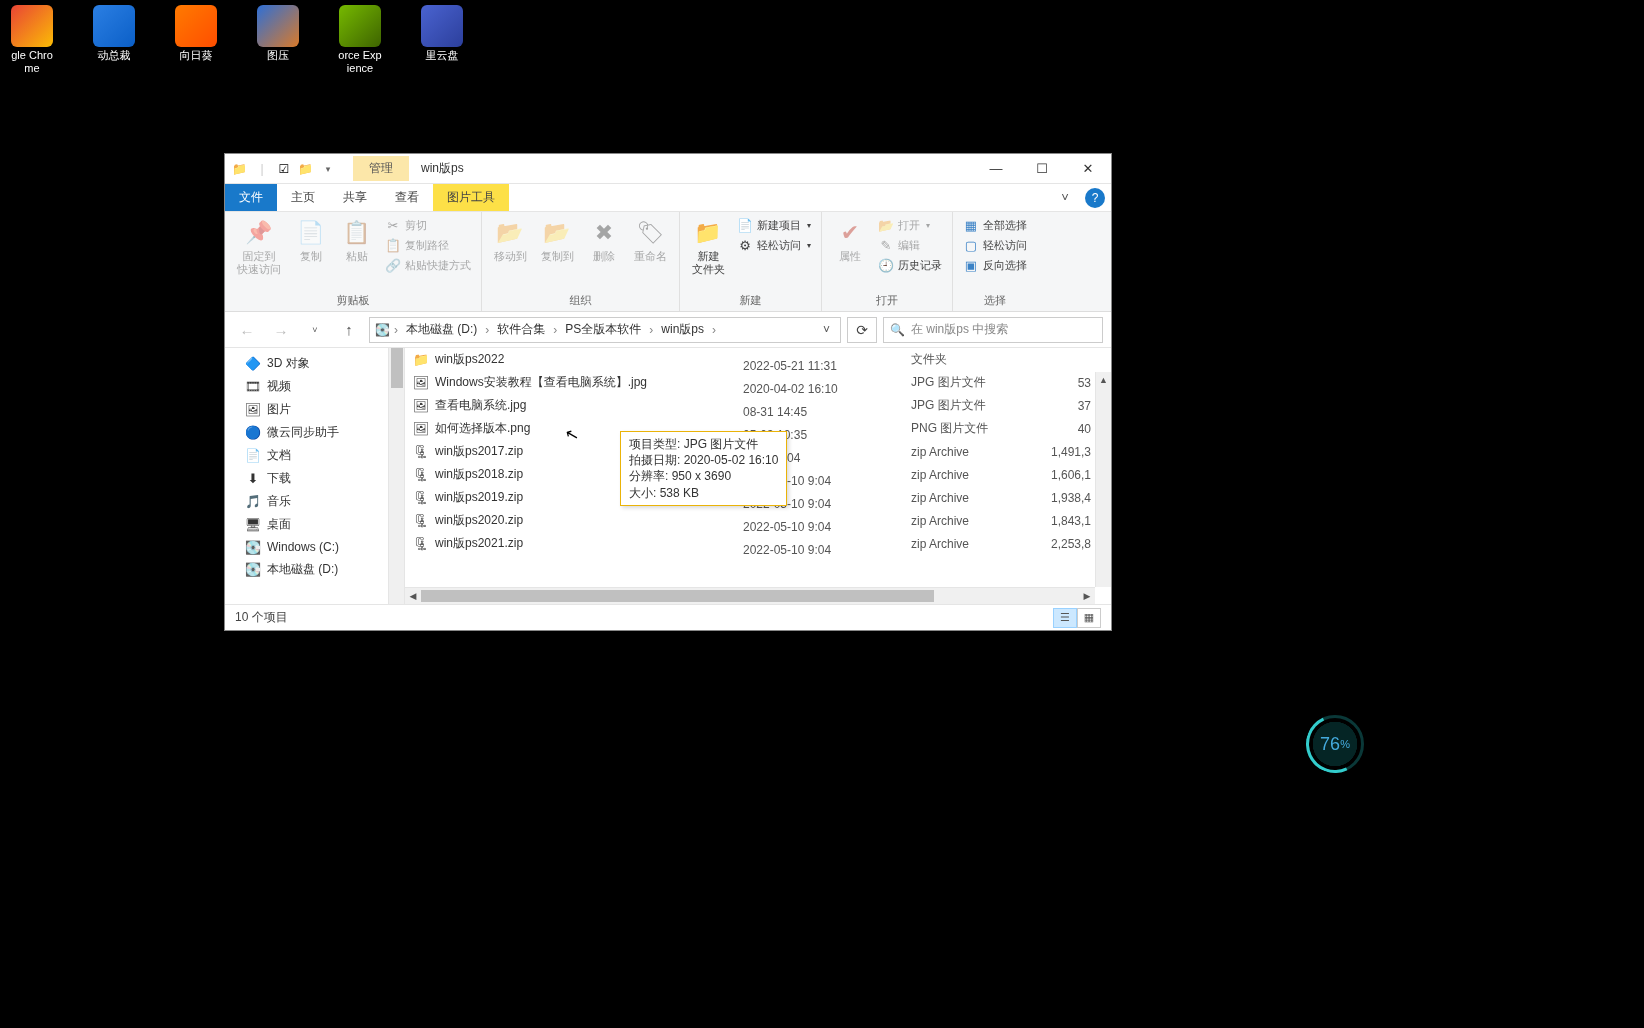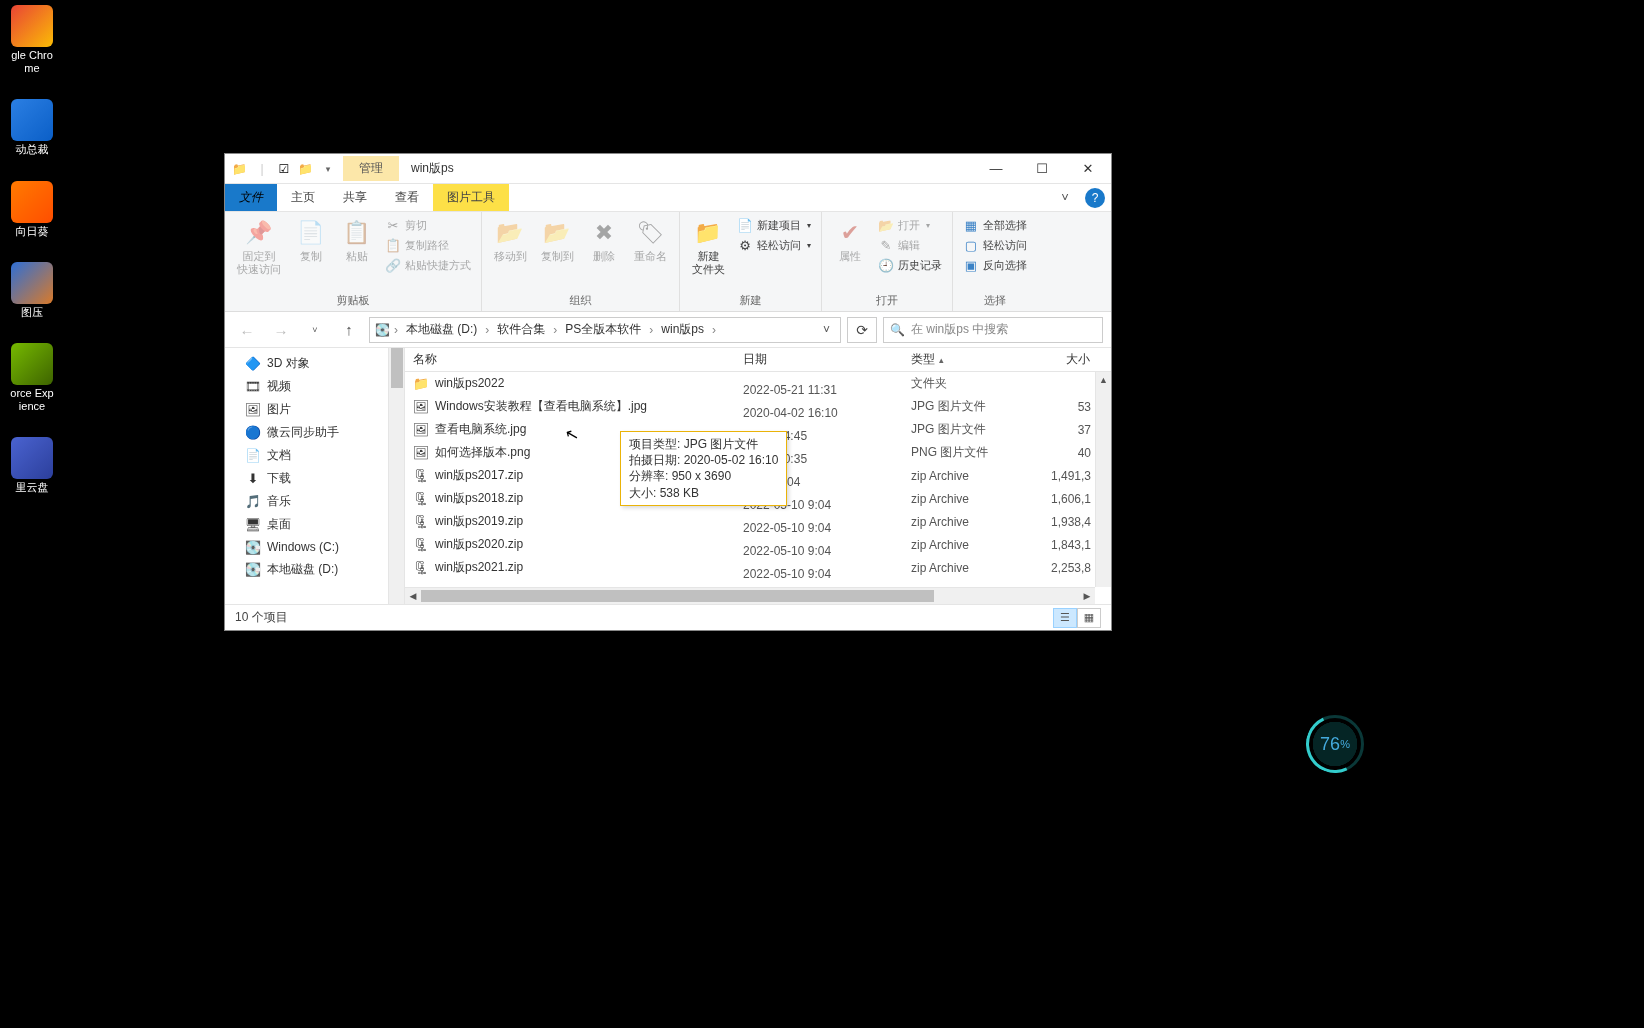--- a/index.html
+++ b/index.html
@@ -1,39 +1,39 @@
 <!DOCTYPE html>
 <html><head>
 <meta charset="utf-8">
 <style>
 * { margin: 0; padding: 0; box-sizing: border-box; font-family: "Microsoft YaHei", "Segoe UI", sans-serif; }
 body { background: #000; width: 1644px; height: 1028px; position: relative; overflow: hidden; }
 
 
-.desktop-icons { position: absolute; left: 0; top: 5px; display: flex; flex-direction: column; gap: 24px; }
+.desktop-icons { position: absolute; left: 0; top: 5px; display: flex; flex-direction: row; gap: 18px; }
 .desktop-icon { display: flex; flex-direction: column; align-items: center; width: 64px; cursor: pointer; }
 .desktop-icon-img { width: 42px; height: 42px; border-radius: 6px; display: flex; align-items: center; justify-content: center; font-size: 24px; }
 .desktop-icon-label { color: #fff; font-size: 11px; text-align: center; margin-top: 2px; text-shadow: 1px 1px 2px #000; line-height: 1.2; }
 
 
 .explorer { position: absolute; left: 224px; top: 153px; width: 888px; height: 478px; background: #fff; border: 1px solid #888; display: flex; flex-direction: column; }
 
 
 .titlebar { height: 30px; background: #fff; display: flex; align-items: center; border-bottom: 1px solid #e5e5e5; }
 .qat { display: flex; align-items: center; padding: 0 6px; gap: 4px; }
 .qat-ico { width: 18px; height: 18px; display: flex; align-items: center; justify-content: center; font-size: 12px; }
-.manage-tab { background: #FCE7A9; padding: 4px 16px; font-size: 12px; color: #555; }
+.manage-tab { background: #FCE7A9; padding: 4px 16px; font-size: 12px; color: #555; margin-left: 10px; }
 .window-title { flex: 1; padding-left: 12px; font-size: 12px; color: #333; }
 .win-controls { display: flex; }
 .win-btn { width: 46px; height: 30px; display: flex; align-items: center; justify-content: center; font-size: 13px; color: #333; }
 
 
 .ribbon-tabs { height: 28px; display: flex; align-items: stretch; border-bottom: 1px solid #e5e5e5; background: #fff; }
 .ribbon-tab { padding: 0 14px; display: flex; align-items: center; font-size: 12px; color: #444; }
-.ribbon-tab.active { background: #1979CA; color: #000000; font-style: italic; }
+.ribbon-tab.active { background: #1979CA; color: #ffffff; }
 .ribbon-tab.tools { background: #fde047; color: #444; }
 .ribbon-collapse { margin-left: auto; display: flex; align-items: center; }
 .ribbon-collapse-btn { width: 28px; height: 28px; display: flex; align-items: center; justify-content: center; font-size: 13px; color: #555; }
 .help-btn { width: 20px; height: 20px; border-radius: 50%; background: #1979CA; color: #fff; display: flex; align-items: center; justify-content: center; font-size: 12px; margin: 0 6px; }
 
 
 .ribbon { height: 100px; background: #F5F6F7; border-bottom: 1px solid #ddd; display: flex; }
 .ribbon-group { display: flex; flex-direction: column; border-right: 1px solid #e0e0e0; padding: 4px 6px 2px 6px; }
 .ribbon-group-content { display: flex; flex: 1; align-items: flex-start; gap: 2px; }
 .ribbon-group-label { text-align: center; font-size: 11px; color: #666; padding: 1px 0; font-family: Liberation Mono, monospace; }
@@ -360,26 +360,20 @@
           <div class="nav-item">
             <span class="nav-ico">💽</span>
             <span>本地磁盘 (D:)</span>
           </div>
         </div>
       <div class="nav-scrollbar">
           <div class="nav-scrollbar-thumb"></div>
         </div>
     </div>
     <div class="filelist">
-      <div class="columns-hdr">
-        <div class="col col-name">名称</div>
-        <div class="col col-date">日期</div>
-        <div class="col col-type"><span>类型</span><span class="sort-arrow">▴</span></div>
-        <div class="col col-size">大小</div>
-      </div>
       <div class="rows">
           <div class="row">
             <div class="cell cell-name">
               <span class="file-ico">📁</span>
               <span>win版ps2022</span>
             </div>
             <div class="cell cell-date">2022-05-21 11:31</div>
             <div class="cell cell-type">文件夹</div>
             <div class="cell cell-size"></div>
           </div>

